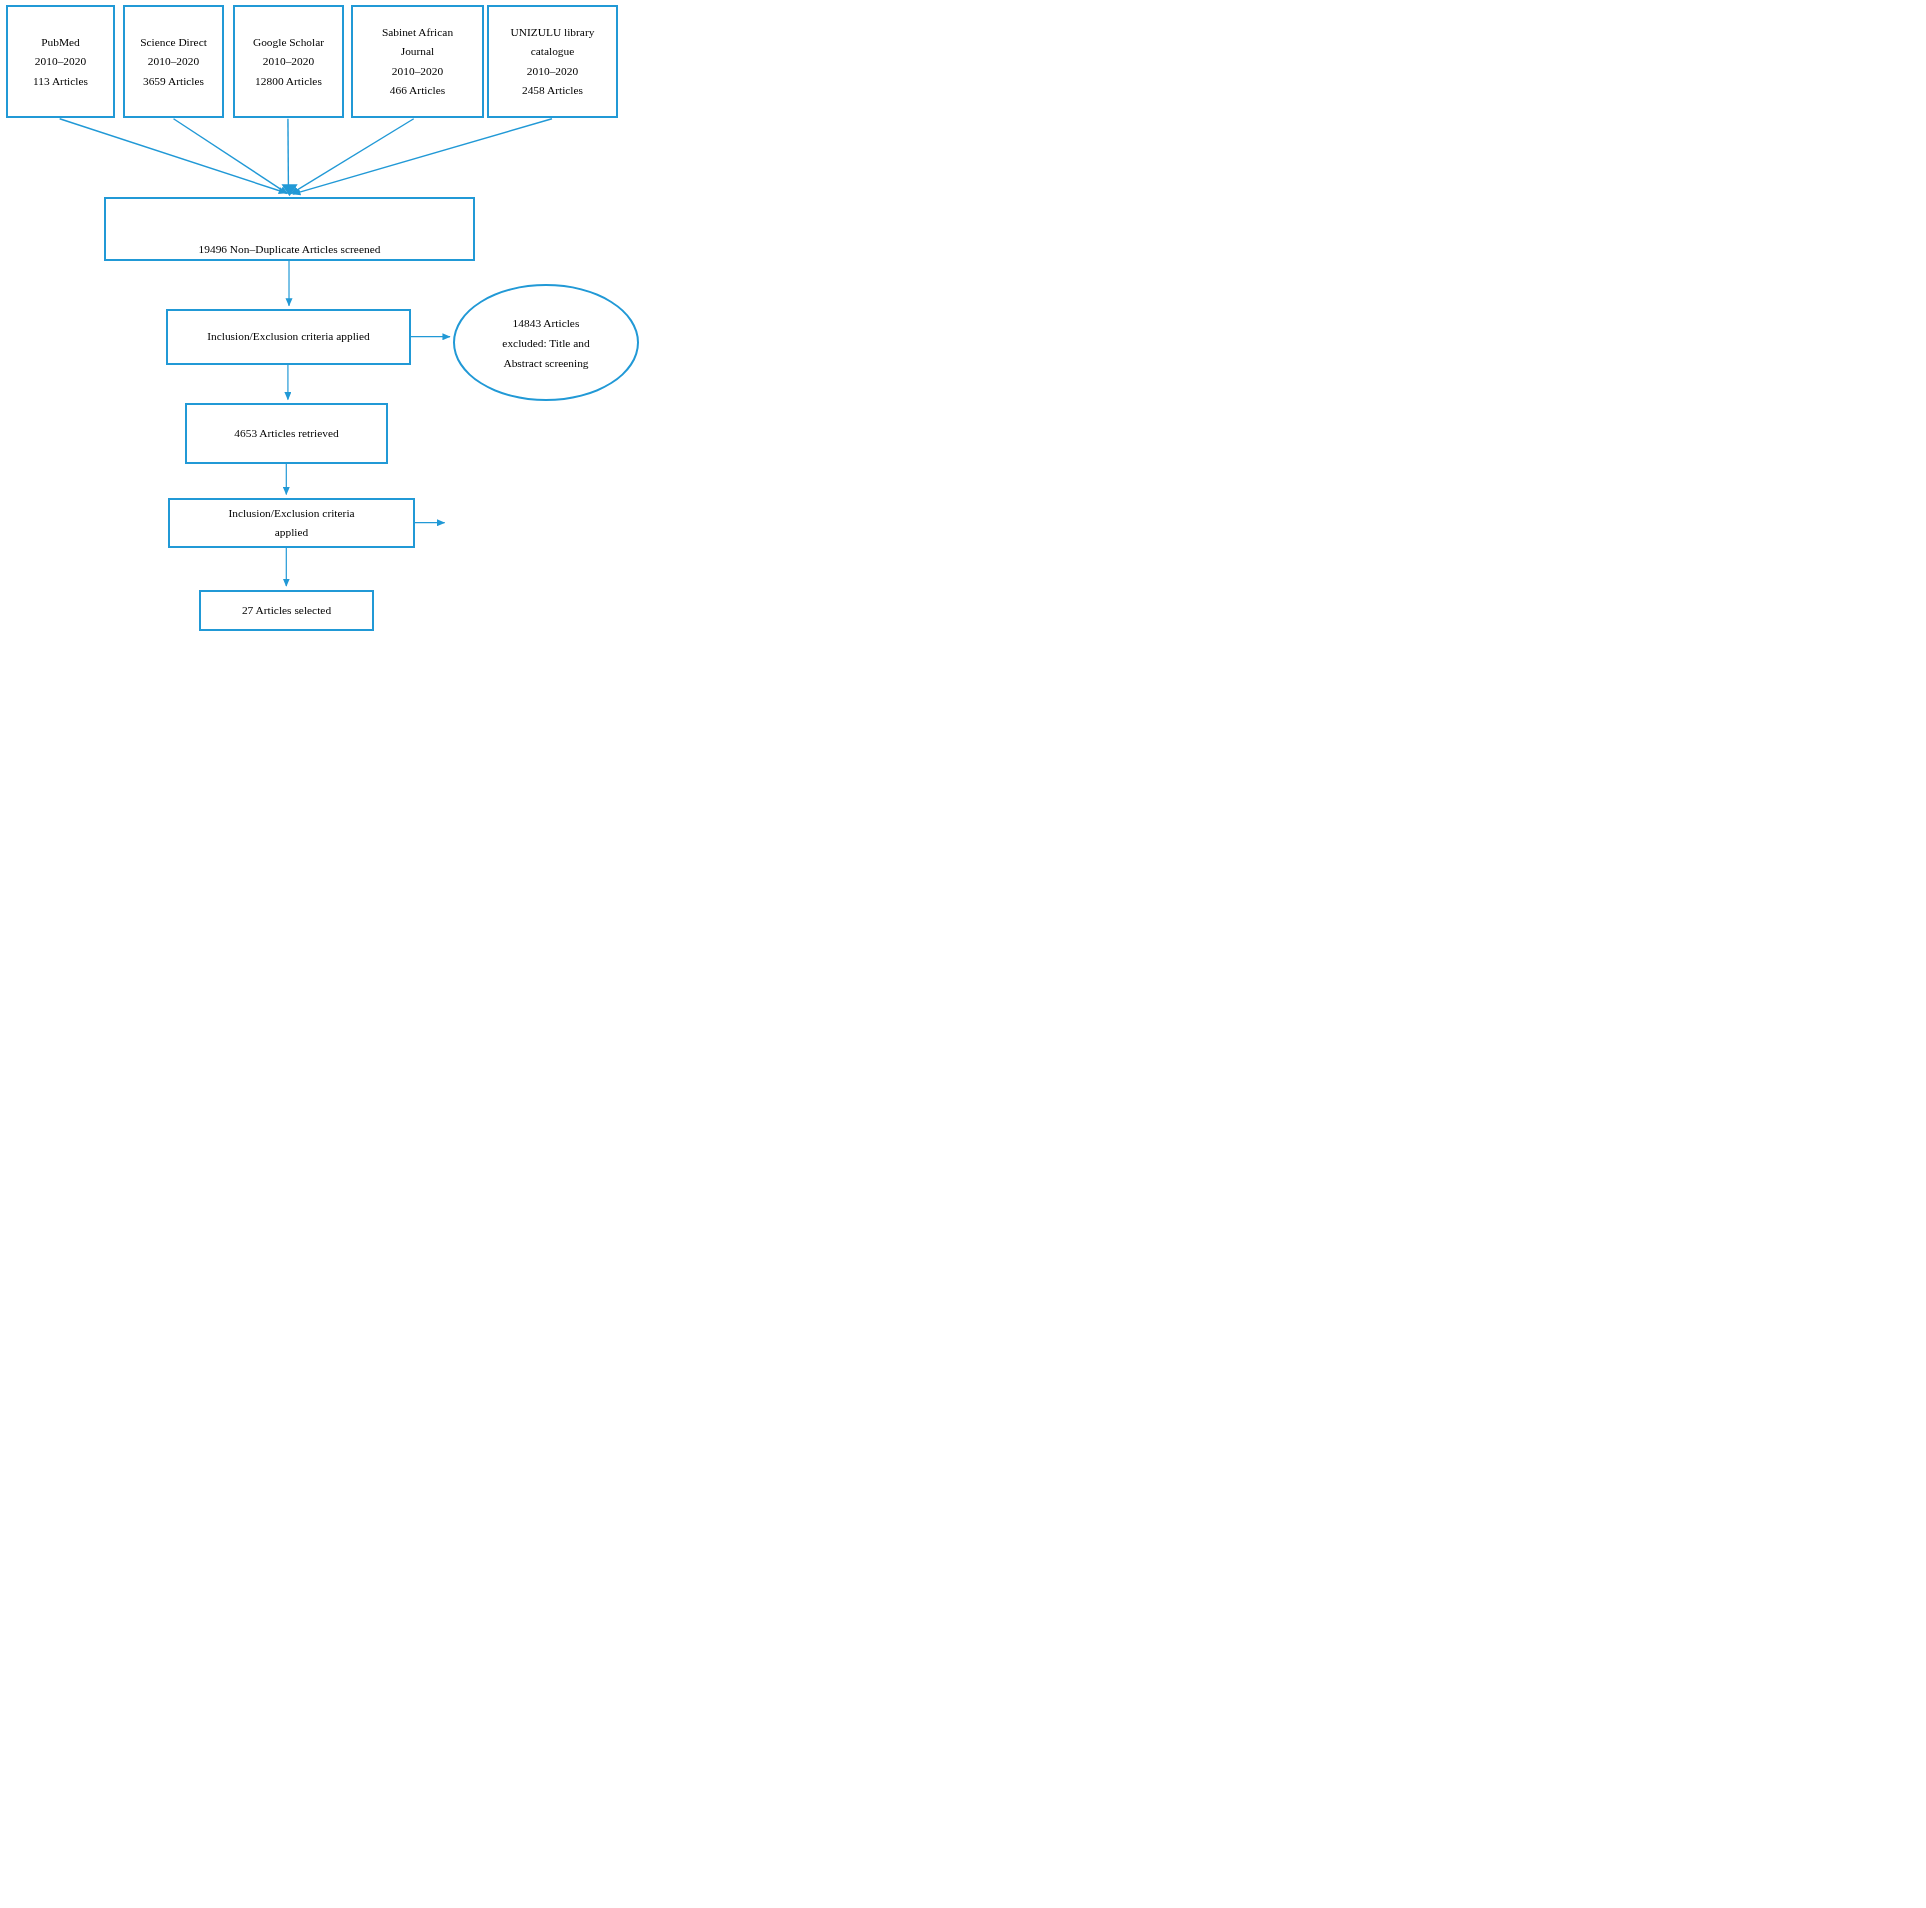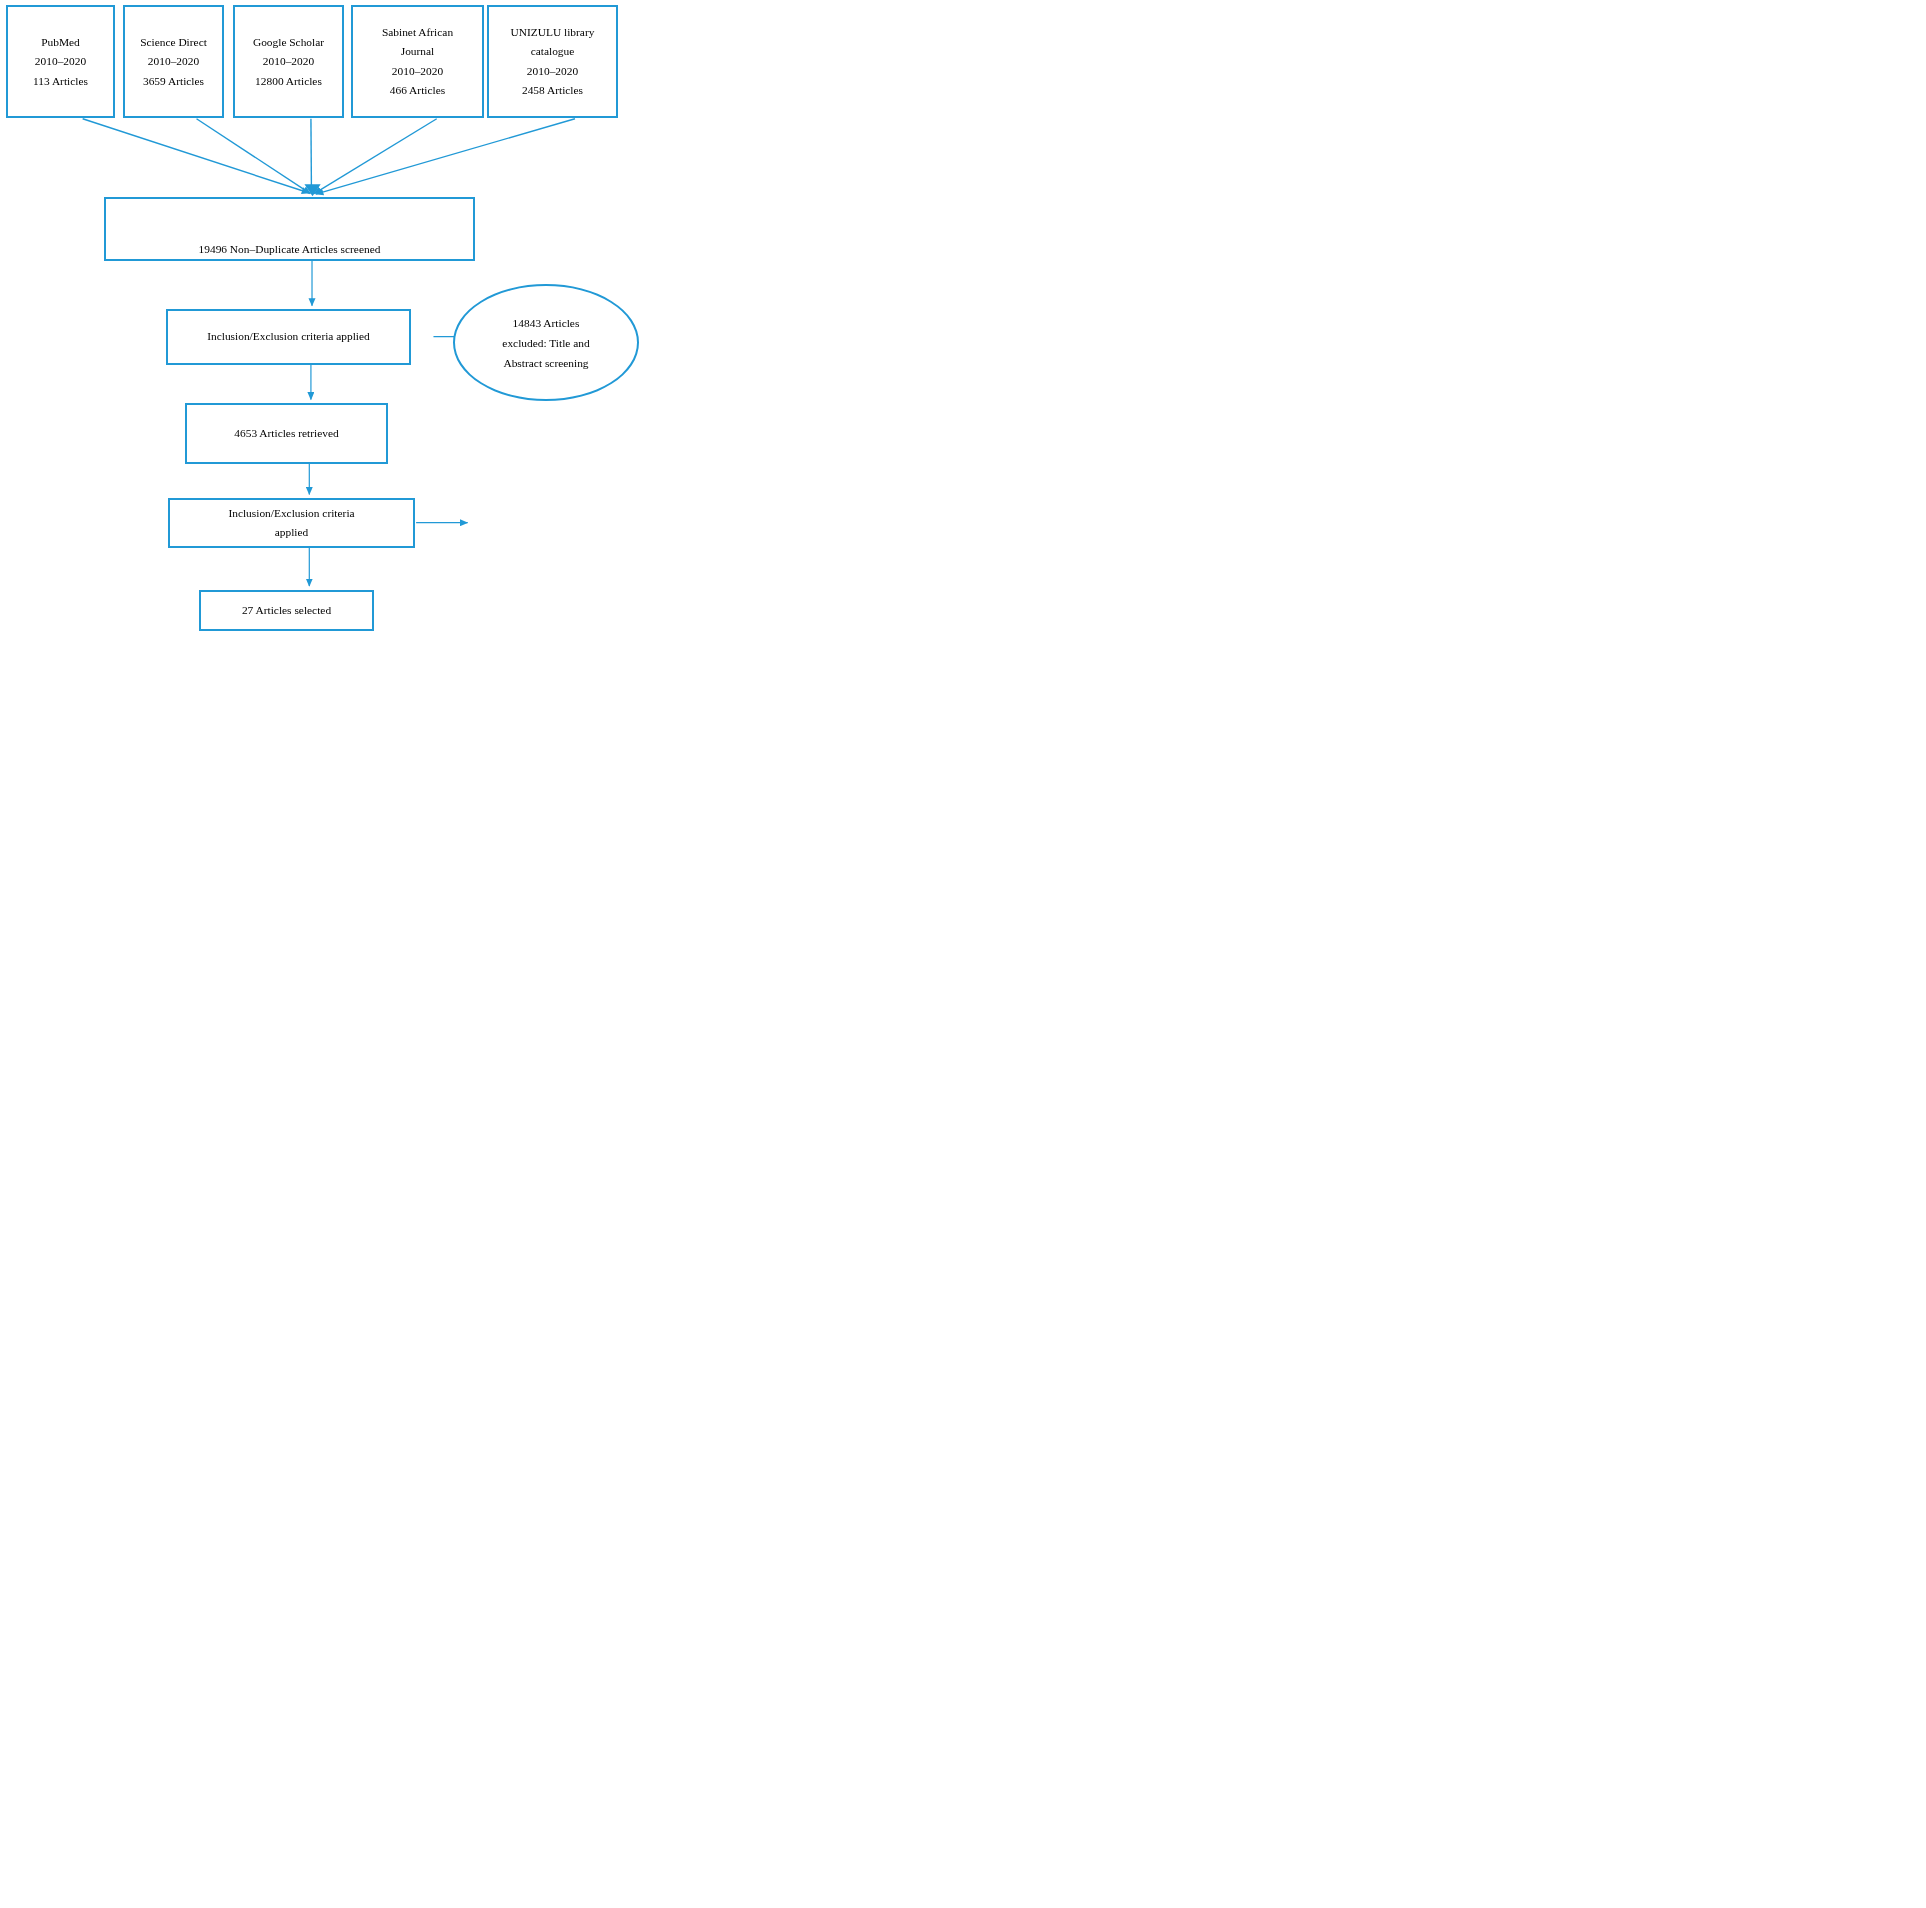--- a/index.html
+++ b/index.html
@@ -4,21 +4,20 @@
 <style>
   :root { --accent:#2199d6; --ink:#000000; --bg:#ffffff; }
   html,body { margin:0; padding:0; background:var(--bg); }
   #canvas {
     position:relative;
     width:642px; height:636px;
     background:var(--bg);
     font-family:"Liberation Serif","DejaVu Serif",serif;
     color:var(--ink);
     overflow:hidden;
-    padding-left:46px;
   }
   #arrows { position:absolute; left:0; top:0; width:100%; height:100%; color:var(--accent); }
   .node {
     position:absolute; box-sizing:border-box;
     border:2.2px solid var(--accent); background:var(--bg);
     display:flex; flex-direction:column; align-items:center; justify-content:center;
     text-align:center; font-size:11.4px; line-height:19.5px;
   }
   .ellipse { border-radius:50%; border-width:2.7px; line-height:20px; }
   .line { white-space:nowrap; }

